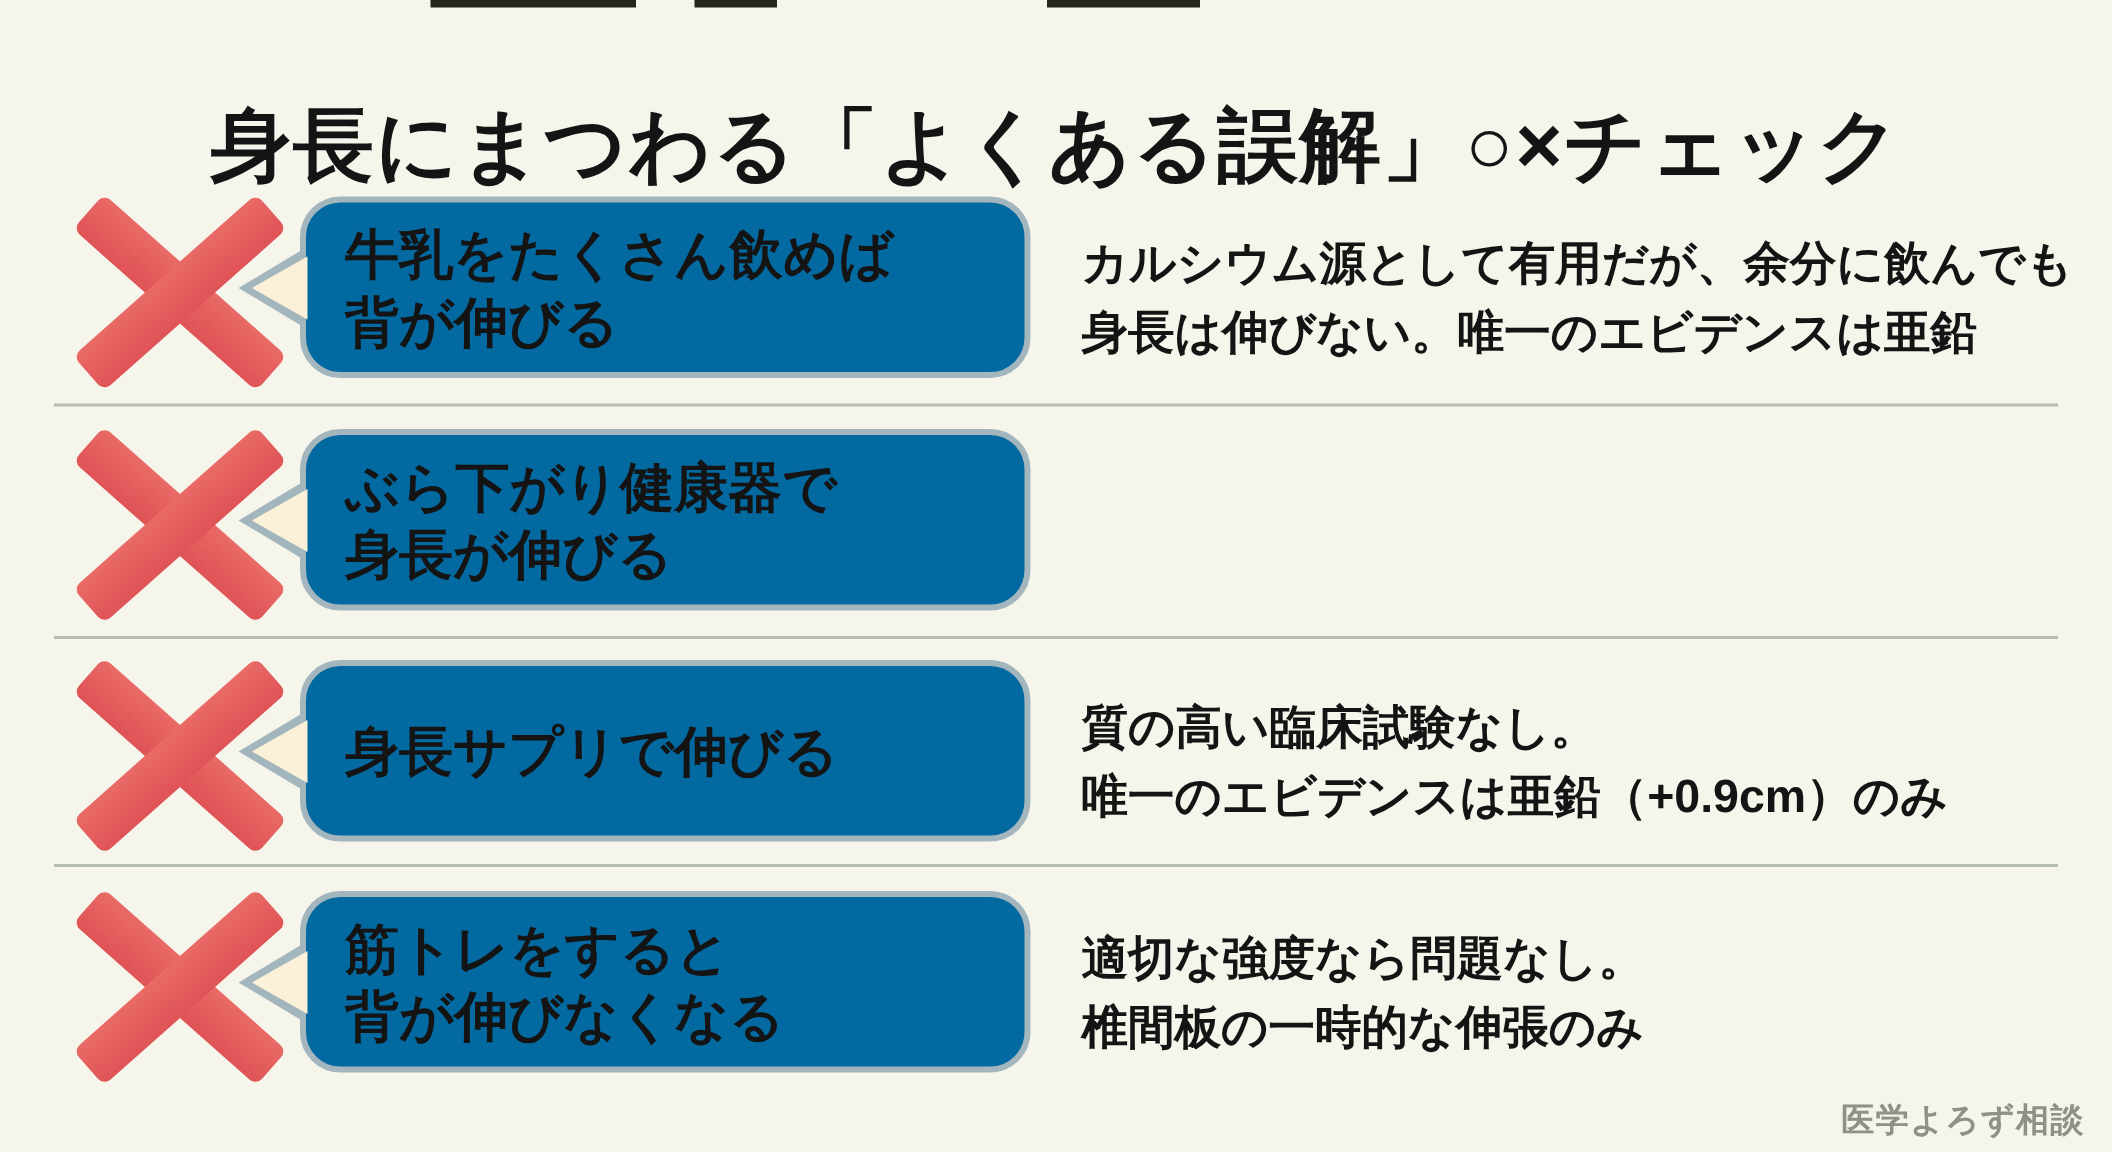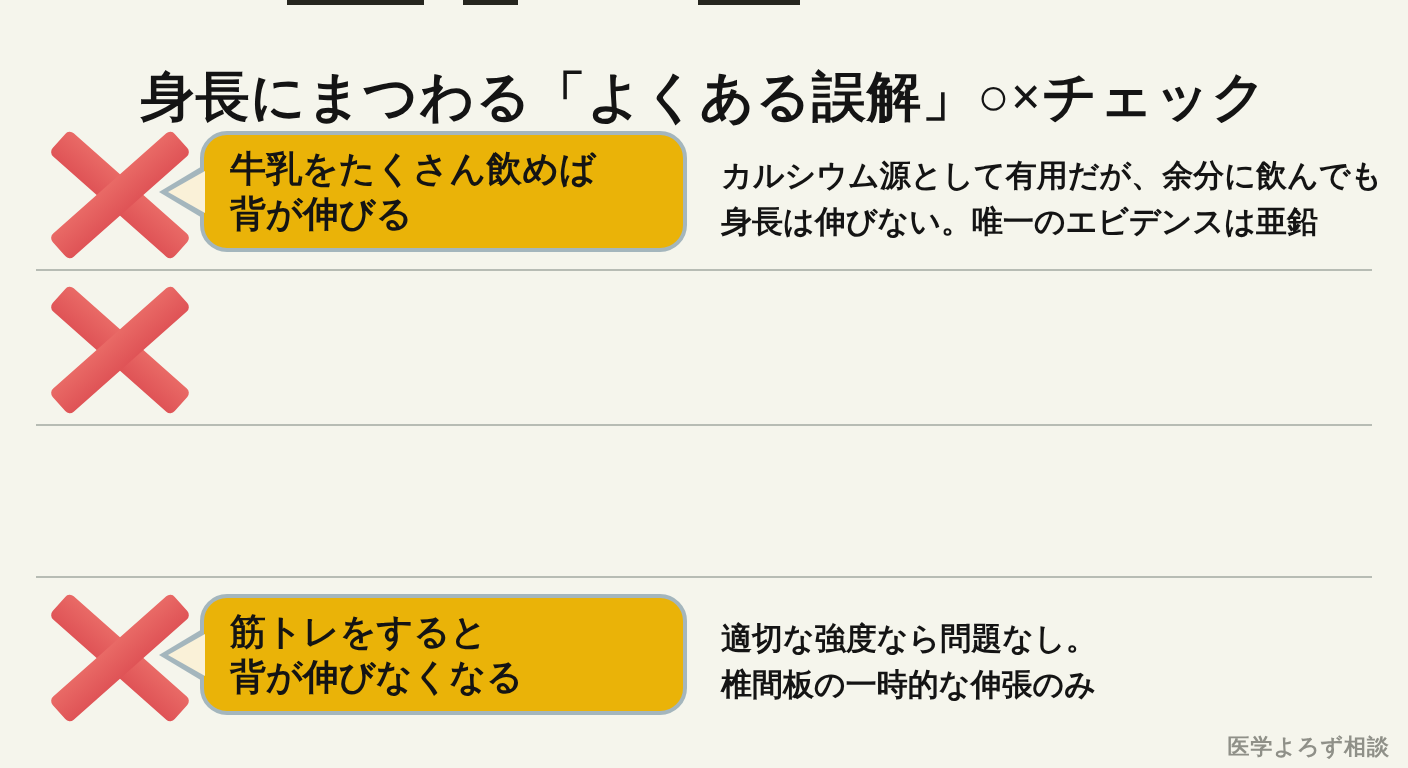--- a/index.html
+++ b/index.html
@@ -6,21 +6,20 @@
   body {
     font-family: "Liberation Sans", "DejaVu Sans", sans-serif;
     background:#e8e8e0;
   }
   .canvas {
     position:relative;
     width:1408px; height:768px;
     background:#f5f5ec;
     overflow:hidden;
     color:#151515;
-    font-family:Liberation Serif, serif;
   }
 
   
   .remnant { position:absolute; top:0; height:5px; background:#26261f; }
   .remnant.a { left:287px; width:137px; }
   .remnant.b { left:463px; width:55px; }
   .remnant.c { left:698px; width:102px; }
 
   .title {
     position:absolute; top:28px; left:0; width:1408px;
@@ -45,21 +44,21 @@
     border-radius:6px;
   }
   .xmark::before { transform:translate(-50%,-50%) rotate(41.5deg); }
   .xmark::after  { transform:translate(-50%,-50%) rotate(-41.5deg); }
 
   
   .bubble {
     position:absolute; left:200px; top:3px;
     width:487px; height:121px;
     box-sizing:border-box;
-    background:#eab308;
+    background:#0369a1;
     border:4px solid #a4b6bd;
     border-radius:27px;
     display:flex; flex-direction:column; justify-content:center;
     padding-left:26px; padding-right:8px;
   }
   .bubble::before {
     content:""; position:absolute; left:-45px; top:50%; transform:translateY(-50%);
     width:0; height:0; border-style:solid;
     border-width:27px 45px 27px 0;
     border-color:transparent #a4b6bd transparent transparent;
@@ -116,24 +115,36 @@
 背が伸びる</div>
     </div>
     <div class="explain">カルシウム源として有用だが、余分に飲んでも
 身長は伸びない。唯一のエビデンスは亜鉛</div>
   </section>
 
   <div class="divider d1"></div>
 
   <section class="row r2">
     <div class="xmark"></div>
+    <div class="bubble">
+      <div class="claim">ぶら下がり健康器で
+身長が伸びる</div>
+    </div>
   </section>
 
   <div class="divider d2"></div>
 
+  <section class="row r3">
+    <div class="xmark"></div>
+    <div class="bubble">
+      <div class="claim">身長サプリで伸びる</div>
+    </div>
+    <div class="explain">質の高い臨床試験なし。
+唯一のエビデンスは亜鉛（+0.9cm）のみ</div>
+  </section>
 
   <div class="divider d3"></div>
 
   <section class="row r4">
     <div class="xmark"></div>
     <div class="bubble">
       <div class="claim">筋トレをすると
 背が伸びなくなる</div>
     </div>
     <div class="explain">適切な強度なら問題なし。

